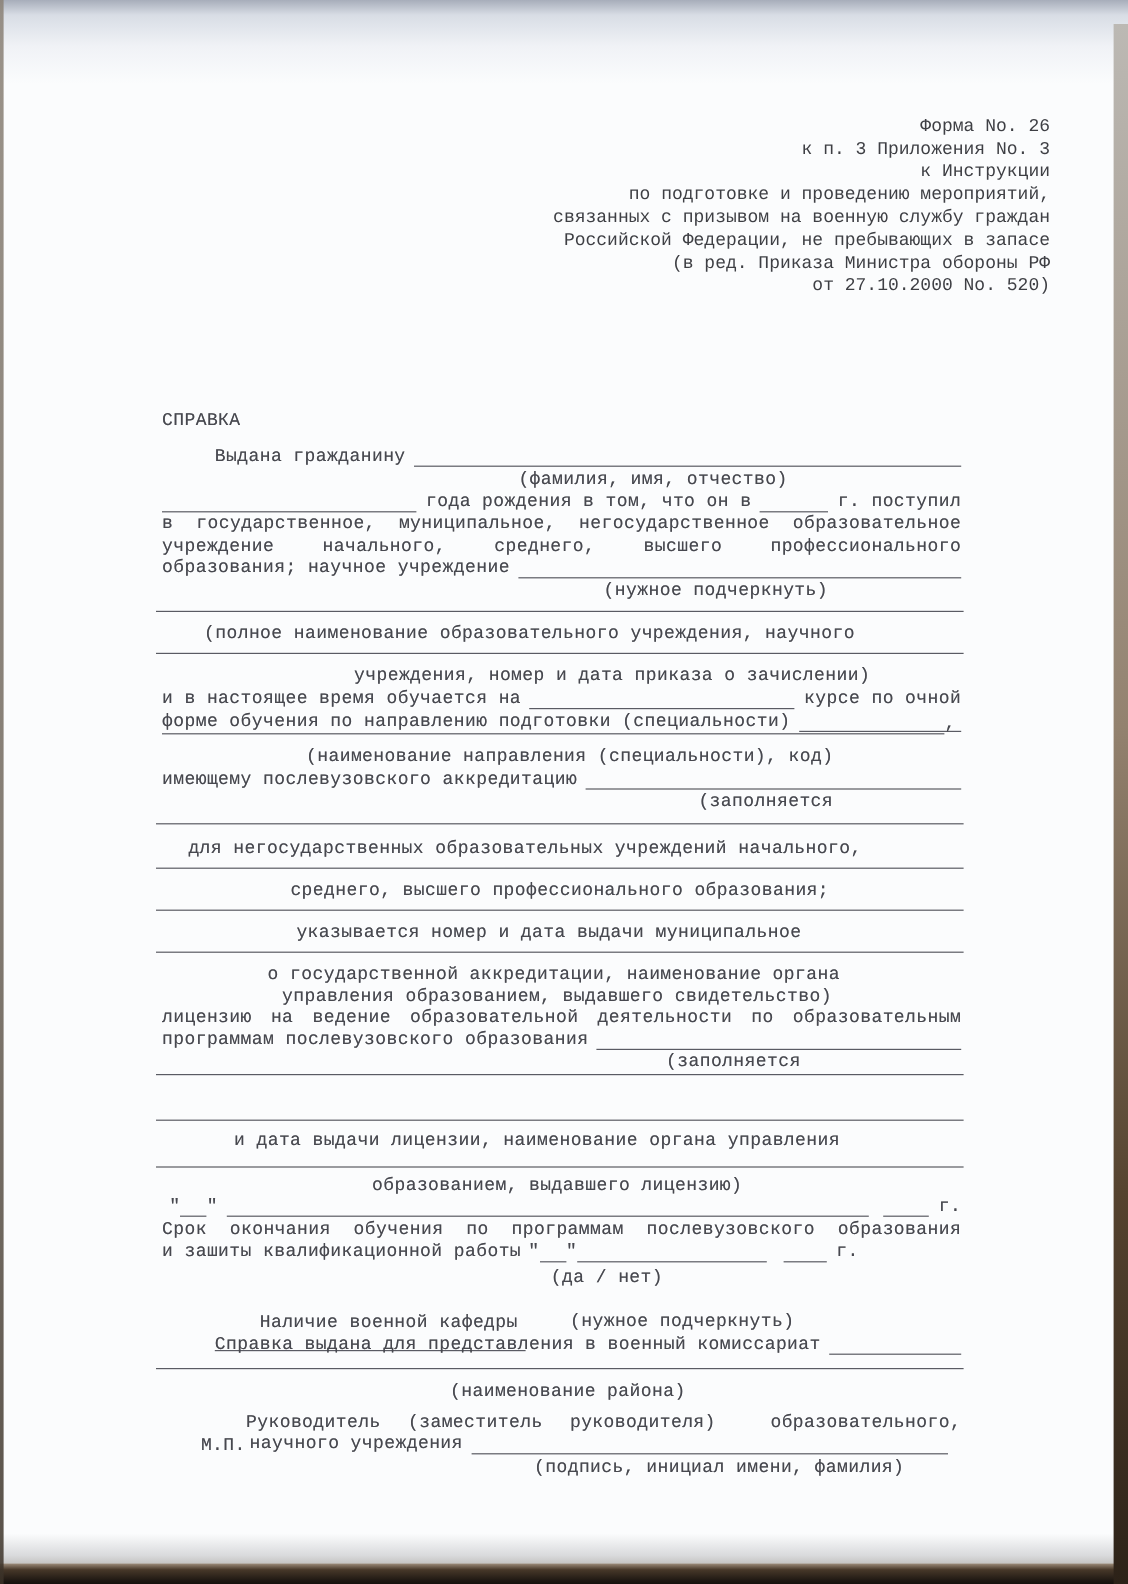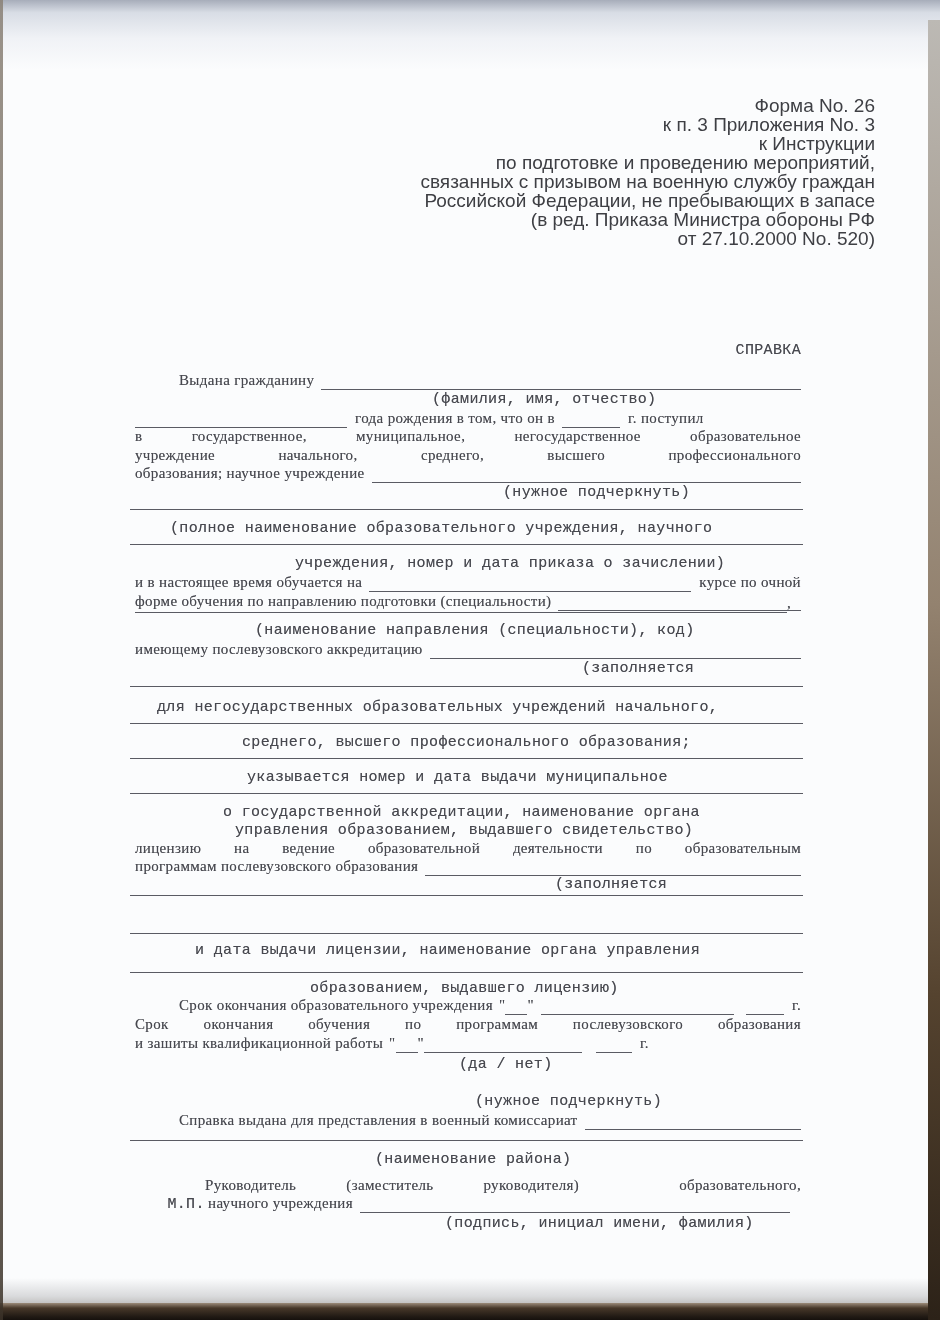--- a/index.html
+++ b/index.html
@@ -15,29 +15,29 @@
   .edge-left{position:absolute;left:0;top:0;width:3px;height:1320px;
     background:linear-gradient(180deg,#8a8176 0%,#6f665b 55%,#3b3228 100%);opacity:.85;}
   .edge-right{position:absolute;right:0;top:20px;width:12px;height:1300px;
     background:linear-gradient(180deg,#bcb9b4 0%,#93826f 45%,#55432f 75%,#2c2218 100%);}
   .edge-bottom-shadow{position:absolute;left:0;bottom:16px;width:940px;height:26px;
     background:linear-gradient(180deg,rgba(210,211,214,0) 0%,#d9dadc 70%,#c2c1bf 100%);}
   .edge-bottom{position:absolute;left:0;bottom:0;width:940px;height:17px;
     background:linear-gradient(180deg,#9b8b79 0%,#473829 30%,#211a14 80%,#16110d 100%);}
   
   .note{position:absolute;top:96px;right:65px;text-align:right;
-    font-family:Liberation Sans, sans-serif;
-    font-size:19px;line-height:19px;color:#3e3f44;}
+    font-family:Liberation Mono, monospace;
+    font-size:15px;line-height:19px;color:#3e3f44;}
   
   .l{position:absolute;left:135px;width:666px;height:19px;line-height:19px;
     font-size:15px;letter-spacing:.35px;white-space:pre;
     text-shadow:0 0 .5px rgba(71,72,79,.55);}
-  .ctr{text-align:right;}
-  .just{text-align:justify;text-align-last:justify;font-family:Liberation Serif, serif;}
-  .fx{display:flex;align-items:flex-end;font-family:Liberation Serif, serif;}
+  .ctr{text-align:left;}
+  .just{text-align:justify;text-align-last:justify;}
+  .fx{display:flex;}
   .fx > span{line-height:19px;}
   .gr{flex:1 1 auto;border-bottom:1.4px solid #5a5b63;height:17px;margin-left:7px;}
   .bf{flex:0 0 auto;border-bottom:1.4px solid #5a5b63;height:17px;}
   .bl{display:inline-block;border-bottom:1.4px solid #5a5b63;height:13px;}
   .sep{position:absolute;left:130px;width:673px;height:0;border-bottom:1.4px solid #5a5b63;}
 </style>
 </head>
 <body>
 
 <div class="paper">
@@ -119,40 +119,43 @@
   </div>
   <div class="l" style="top:875px;padding-left:420px">(заполняется</div>
 
   <div class="sep" style="top:895px"></div>
   <div class="sep" style="top:933px"></div>
   <div class="l" style="top:941px;padding-left:60px">и дата выдачи лицензии, наименование органа управления</div>
   <div class="sep" style="top:972px"></div>
   <div class="l" style="top:979px;padding-left:175px">образованием, выдавшего лицензию)</div>
 
   <div class="l fx" style="top:996px">
-    <span style="padding-left:44px">Срок окончания образовательного учреждения</span>
     <span style="margin-left:6px" class="qm">"</span>
     <span class="bf" style="width:22px"></span>
     <span>"</span>
     <span class="gr" style="min-width:90px"></span>
     <span class="bf" style="width:38px;margin-left:12px"></span>
     <span style="margin-left:8px">г.</span>
   </div>
   <div class="l just" style="top:1015px">Срок окончания обучения по программам послевузовского образования</div>
   <div class="l fx" style="top:1034px">
     <span>и зашиты квалификационной работы</span>
     <span style="margin-left:6px">"</span>
     <span class="bf" style="width:22px"></span>
     <span>"</span>
     <span class="bf" style="width:158px"></span>
     <span class="bf" style="width:36px;margin-left:14px"></span>
     <span style="margin-left:8px">г.</span>
   </div>
   <div class="l" style="top:1055px;padding-left:324px">(да / нет)</div>
 
+  <div class="l" style="top:1074px">
+    <span style="padding-left:44px">Наличие военной кафедры</span>
+    <span class="bl" style="width:259px;margin-left:7px"></span>
+  </div>
   <div class="l" style="top:1092px;padding-left:340px">(нужное подчеркнуть)</div>
 
   <div class="l fx" style="top:1111px">
     <span style="padding-left:44px">Справка выдана для представления в военный комиссариат</span>
     <span class="gr"></span>
   </div>
   <div class="sep" style="top:1140px"></div>
   <div class="l" style="top:1150px;padding-left:240px">(наименование района)</div>
 
   <div class="l" style="top:1176px;left:130px;width:671px">

